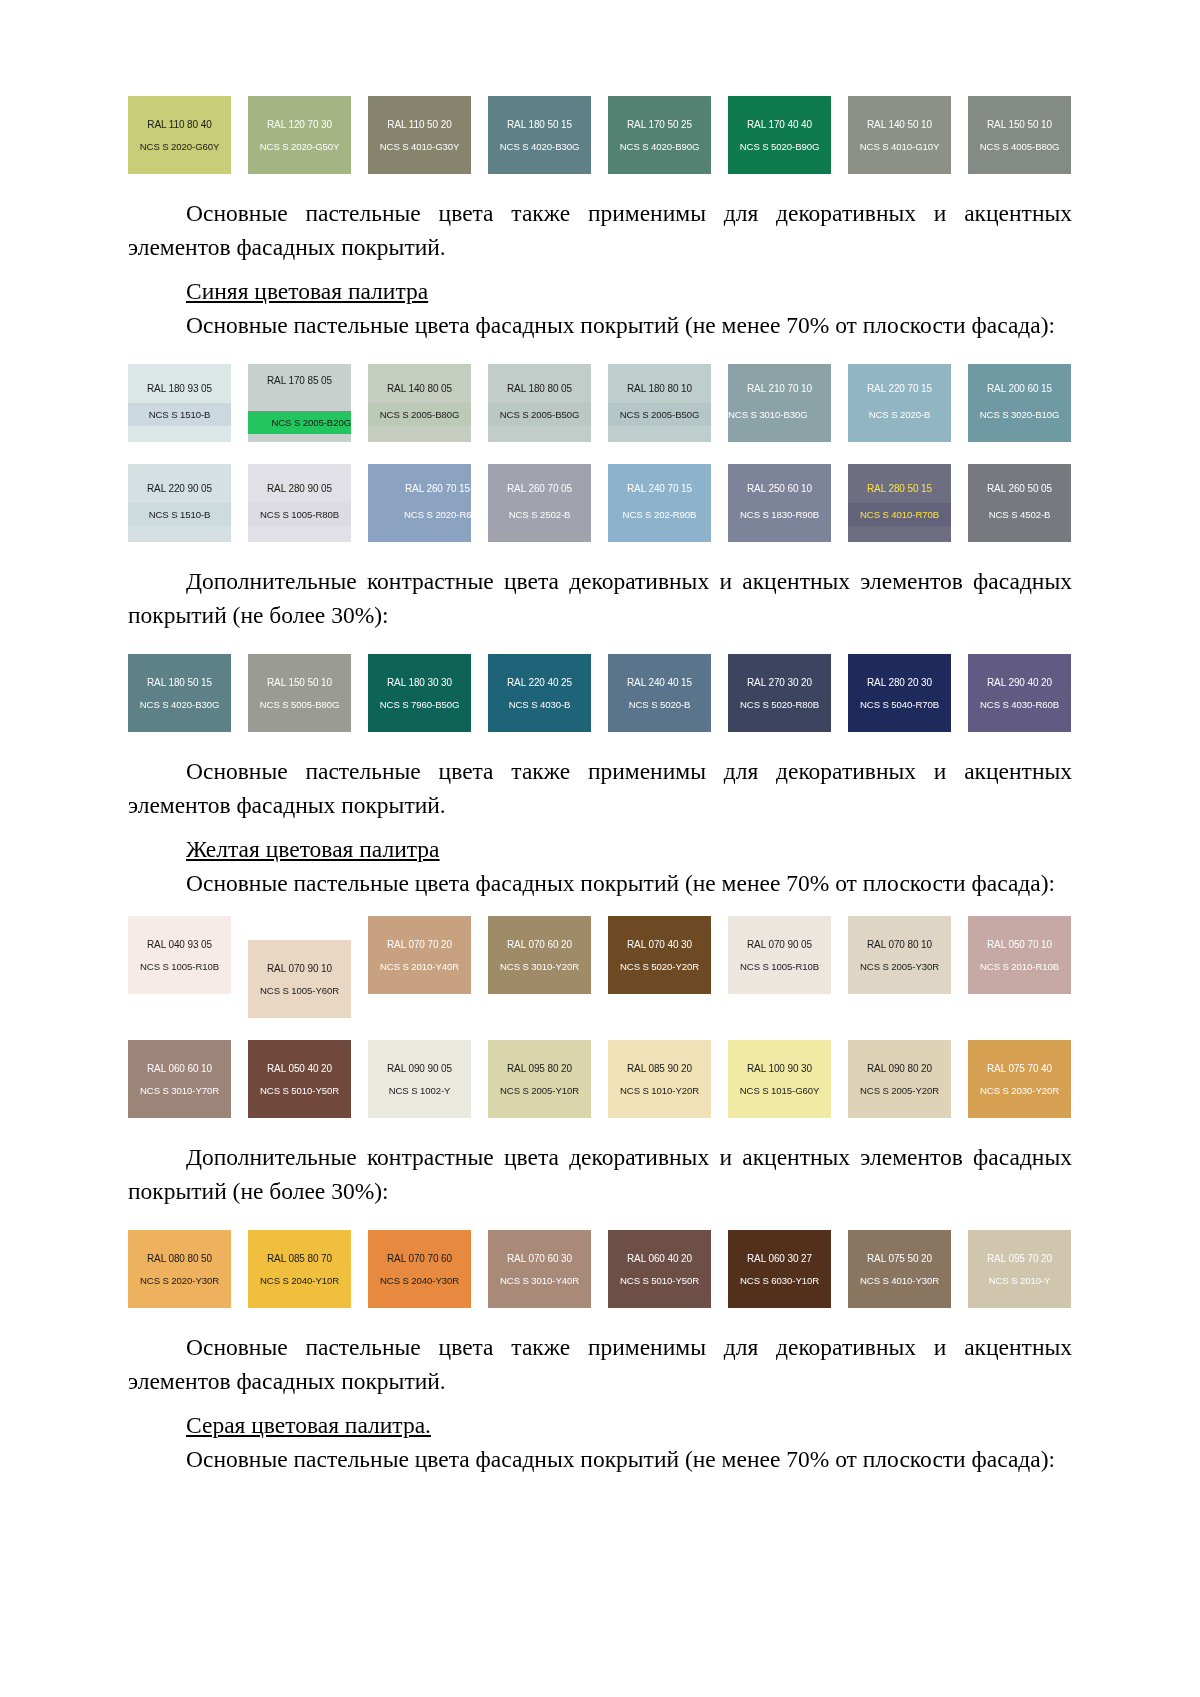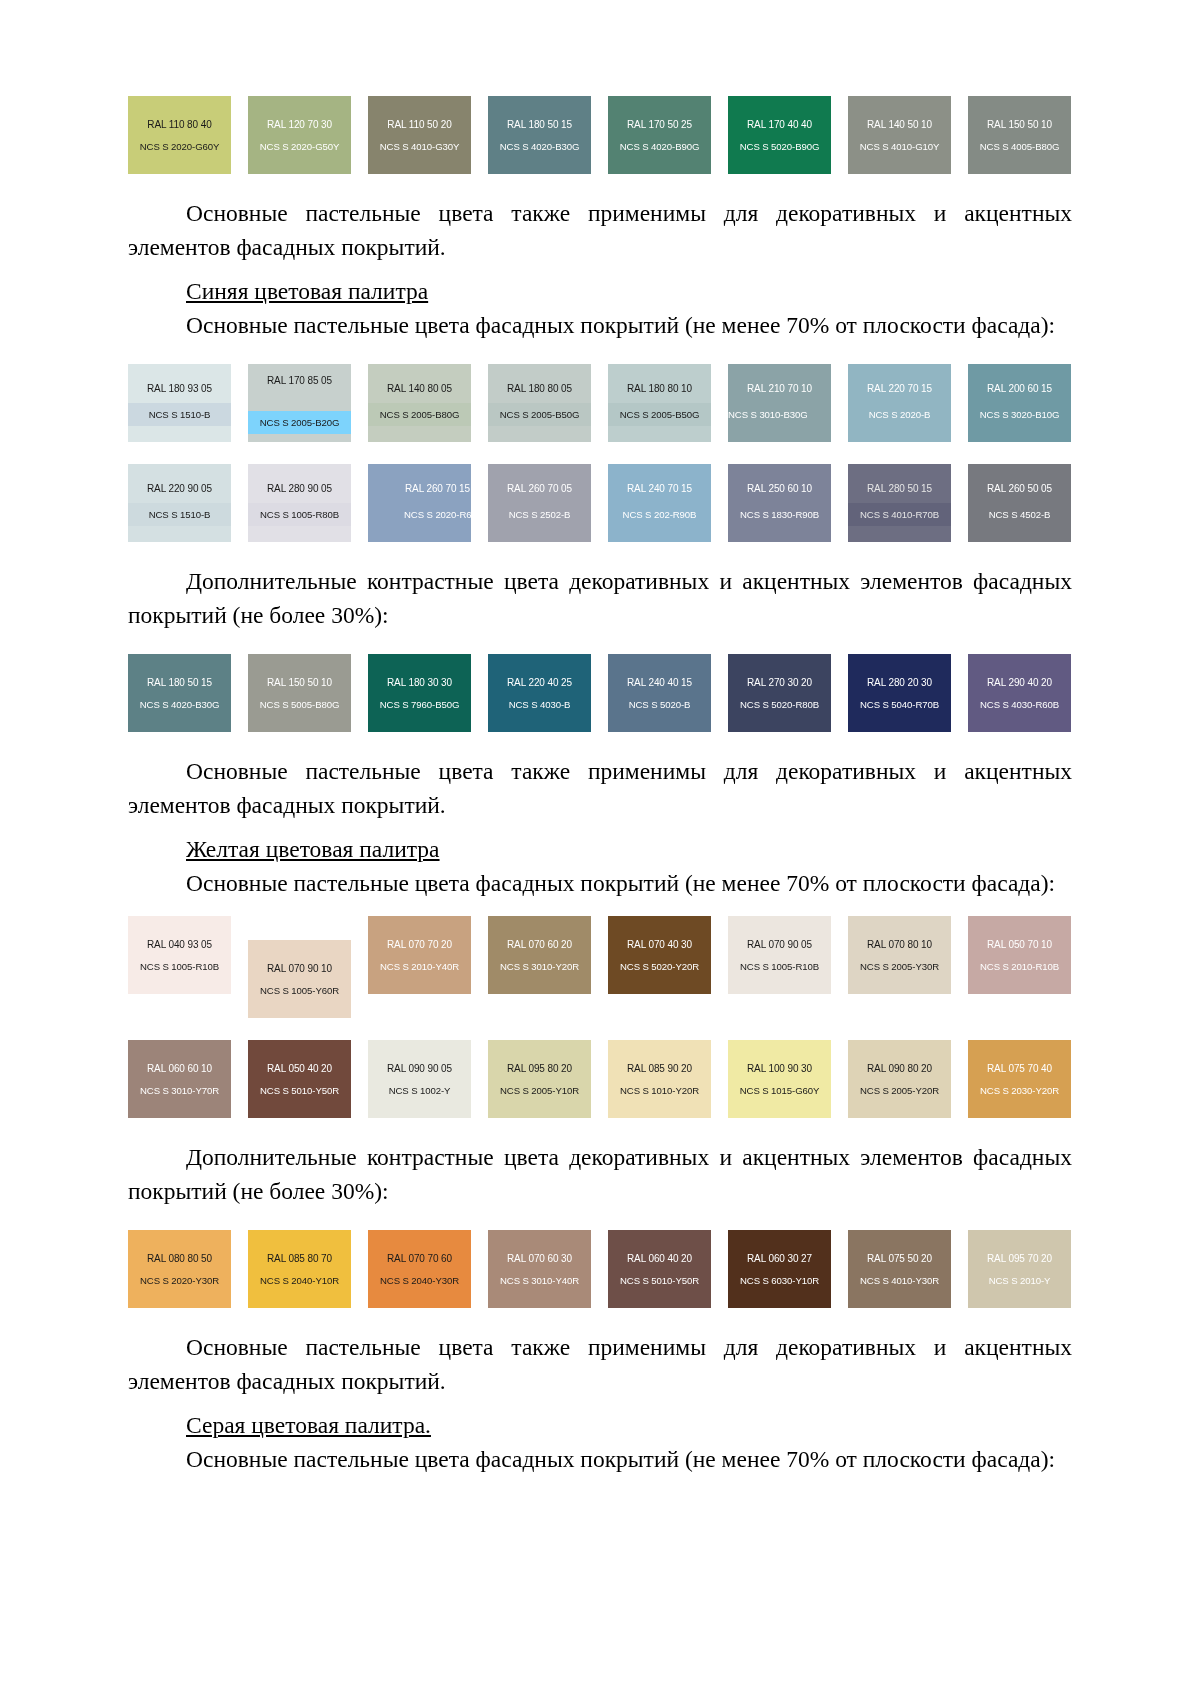--- a/index.html
+++ b/index.html
@@ -142,21 +142,21 @@
 
     <div class="block-gap-md"></div>
 
     <div class="swatch-row">
         <div class="swatch" style="background: rgb(219, 230, 231); color: rgb(26, 26, 26);">
           <div class="ral">RAL 180 93 05</div>
           <div class="ncs" style="background: rgb(203, 216, 224); width: 100%; text-align: center; padding-top: 5px; padding-bottom: 5px; margin-top: 6px;">NCS S 1510-B</div>
         </div>
         <div class="swatch" style="background: rgb(199, 208, 205); color: rgb(26, 26, 26);">
           <div class="ral">RAL 170 85 05</div>
-          <div class="ncs" style="background: #7dd3fc; width: 100%; text-align: center; padding-top: 5px; padding-bottom: 5px; margin-top: 22px;">NCS S 2005-B20G</div>
+          <div class="ncs" style="background: #22c55e; width: 100%; text-align: right; padding-top: 5px; padding-bottom: 5px; margin-top: 22px;">NCS S 2005-B20G</div>
         </div>
         <div class="swatch" style="background: rgb(196, 205, 191); color: rgb(26, 26, 26);">
           <div class="ral">RAL 140 80 05</div>
           <div class="ncs" style="background: rgb(188, 201, 182); width: 100%; text-align: center; padding-top: 5px; padding-bottom: 5px; margin-top: 6px;">NCS S 2005-B80G</div>
         </div>
         <div class="swatch" style="background: rgb(194, 204, 200); color: rgb(26, 26, 26);">
           <div class="ral">RAL 180 80 05</div>
           <div class="ncs" style="background: rgb(186, 199, 195); width: 100%; text-align: center; padding-top: 5px; padding-bottom: 5px; margin-top: 6px;">NCS S 2005-B50G</div>
         </div>
         <div class="swatch" style="background: rgb(189, 206, 205); color: rgb(26, 26, 26);">
@@ -197,21 +197,21 @@
           <div class="ncs" style="background: rgb(160, 162, 173); width: 100%; text-align: center; padding-top: 5px; padding-bottom: 5px; margin-top: 6px;">NCS S 2502-B</div>
         </div>
         <div class="swatch" style="background: rgb(140, 179, 203); color: rgb(255, 255, 255);">
           <div class="ral">RAL 240 70 15</div>
           <div class="ncs" style="background: rgb(140, 179, 203); width: 100%; text-align: center; padding-top: 5px; padding-bottom: 5px; margin-top: 6px;">NCS S 202-R90B</div>
         </div>
         <div class="swatch" style="background: rgb(125, 131, 153); color: rgb(255, 255, 255);">
           <div class="ral">RAL 250 60 10</div>
           <div class="ncs" style="background: rgb(125, 131, 153); width: 100%; text-align: center; padding-top: 5px; padding-bottom: 5px; margin-top: 6px;">NCS S 1830-R90B</div>
         </div>
-        <div class="swatch" style="background: rgb(109, 110, 130); color: #e5e5e5;">
+        <div class="swatch" style="background: rgb(109, 110, 130); color: #fde047;">
           <div class="ral">RAL 280 50 15</div>
           <div class="ncs" style="background: rgb(98, 99, 122); width: 100%; text-align: center; padding-top: 5px; padding-bottom: 5px; margin-top: 6px;">NCS S 4010-R70B</div>
         </div>
         <div class="swatch" style="background: rgb(119, 121, 127); color: rgb(255, 255, 255);">
           <div class="ral">RAL 260 50 05</div>
           <div class="ncs" style="background: rgb(119, 121, 127); width: 100%; text-align: center; padding-top: 5px; padding-bottom: 5px; margin-top: 6px;">NCS S 4502-B</div>
         </div>
       </div>
 
     <div class="block-gap-md"></div>

